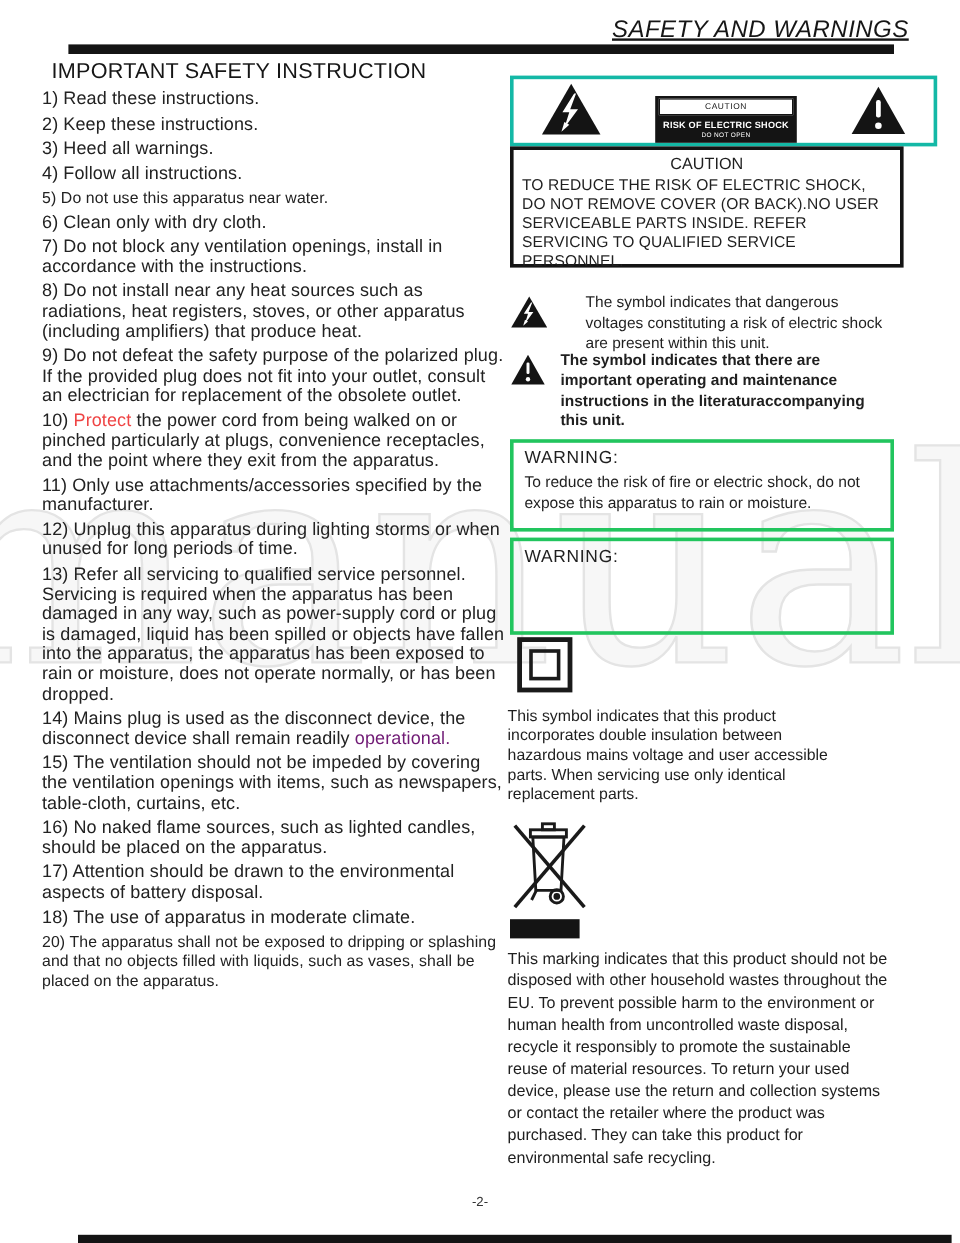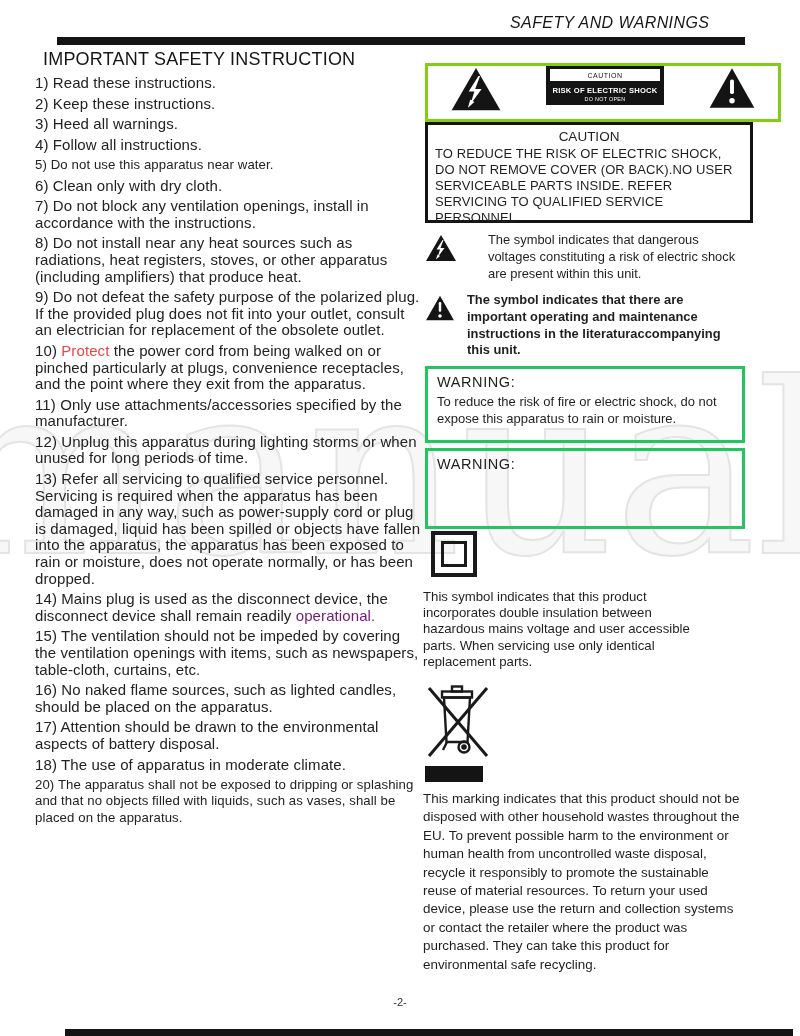--- a/index.html
+++ b/index.html
@@ -11,51 +11,52 @@
   
   .watermark {
     position:absolute; left:-60px; top:352px; z-index:0;
     font-family:"DejaVu Serif", serif; font-size:238px; line-height:1;
     white-space:nowrap; color:#f7f7f7;
     -webkit-text-stroke:2px #e4e4e4; pointer-events:none;
   }
   
   .hdr-title {
     position:absolute; top:14px; left:510px; width:200px; z-index:1;
-    font-size:16px; font-style:italic; letter-spacing:0.4px; color:#161616;
+    font-size:20px; font-style:italic; letter-spacing:0.4px; color:#161616;
     white-space:nowrap;
+    text-decoration:underline;
   }
   .hdr-bar { position:absolute; left:57px; top:37px; width:688px; height:8px; background:#141414; z-index:1; }
   .bottom-bar { position:absolute; left:65px; top:1029px; width:728px; height:7px; background:#141414; z-index:1; }
   
   .left-col { position:absolute; left:35px; top:49px; width:394px; z-index:1; }
   .left-title { font-size:18px; font-weight:400; letter-spacing:0.2px; margin:0 0 5px 8px; color:#161616; white-space:nowrap; }
   .item { margin:0 4px 4px 0; font-size:15px; line-height:16.6px; letter-spacing:0.1px; color:#222; }
   .item.small { font-size:13.2px; line-height:16.2px; }
   
   .rc { position:absolute; z-index:1; }
   .caution-label {
-    left:425px; top:63px; width:306px; height:53px; border:3px solid #84cc16;
-    display:flex; align-items:flex-start; justify-content:space-between; padding:0 22px;
+    left:425px; top:63px; width:306px; height:53px; border:3px solid #14b8a6;
+    display:flex; align-items:flex-end; justify-content:space-between; padding:0 22px;
   }
   .cl-plate { background:#141414; width:112px; padding:2px 3px 3px 3px; text-align:center; }
   .cl-plate .cl-caution {
     background:#ffffff; border:1px solid #141414; color:#141414;
     font-size:7px; padding:3px 0 2px 0; letter-spacing:0.5px;
   }
   .cl-plate .cl-risk { color:#ffffff; font-size:7.6px; font-weight:bold; margin-top:4px; letter-spacing:0.2px; }
   .cl-plate .cl-open { color:#ffffff; font-size:5.4px; margin-top:1px; letter-spacing:0.3px; }
   .caution-box {
     left:425px; top:122px; width:308px; height:89px; border:3px solid #141414;
     padding:3px 7px; box-sizing:content-box;
   }
   .cb-title { text-align:center; font-size:13.5px; margin:1px 0 2px 0; }
   .cb-body { font-size:13px; line-height:16px; letter-spacing:0.1px; }
   .note { display:flex; gap:10px; width:312px; }
-  .note-1 { left:425px; top:232px;gap:31px; }
+  .note-1 { left:425px; top:244px;gap:31px; }
   .note-2 { left:425px; top:292px;font-weight:bold; }
   .note-icon { flex:0 0 32px; padding-top:2px; }
   .note-text { font-size:12.9px; line-height:16.8px; width:280px; }
   .warn-box { left:425px; width:296px; border:3px solid #22c55e; padding:5px 9px 8px 9px; }
   .warn-1 { top:366px; height:58px; }
   .warn-2 { top:448px; height:62px; }
   .warn-title { font-size:14.5px; letter-spacing:0.6px; margin-bottom:3px; }
   .warn-body { font-size:13px; line-height:17px; }
   .insul-icon {
     left:431px; top:531px; width:38px; height:38px; border:4px solid #1a1a1a;

